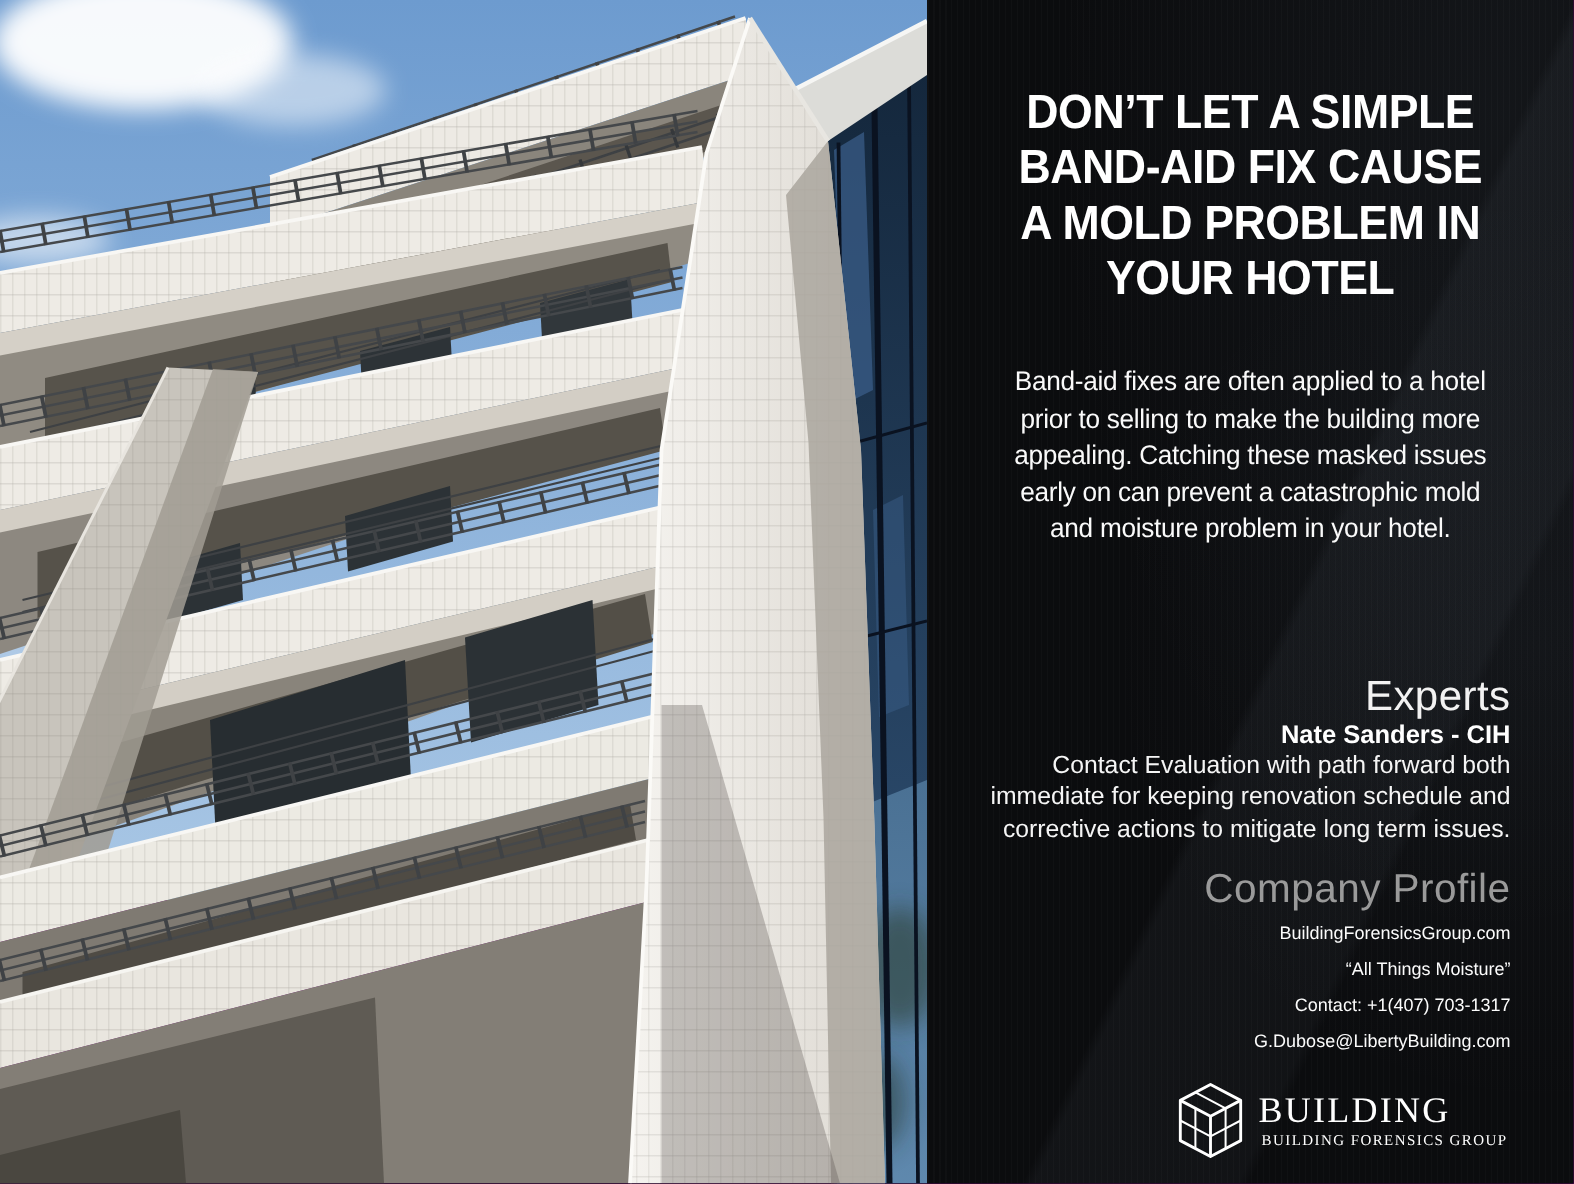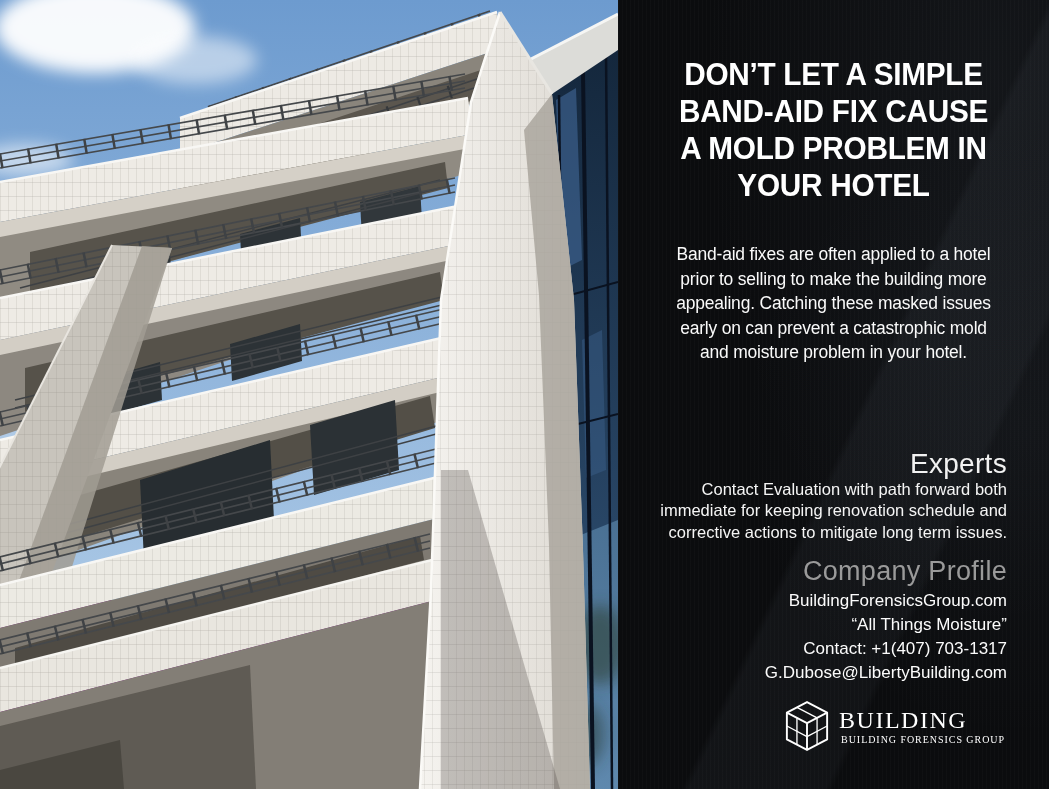--- a/index.html
+++ b/index.html
@@ -33,21 +33,21 @@
     font-size:18px;line-height:24.6px;font-weight:500;color:#fafafa;
     letter-spacing:-0.2px;white-space:nowrap;
     transform:scaleX(.97);transform-origin:50% 0;
   }
   .experts{margin-top:84px;text-align:right;padding-right:42px;}
   .experts-heading{font-size:28px;line-height:30px;font-weight:300;color:#f2f2f2;letter-spacing:.3px;}
   .experts-name{font-size:17px;line-height:21px;font-weight:700;color:#ffffff;}
   .experts-desc{font-size:16.5px;line-height:21.5px;font-weight:400;color:#f5f5f5;white-space:nowrap;}
   .company{margin-top:14px;text-align:right;padding-right:42px;}
   .company-heading{font-size:27px;line-height:28px;font-weight:300;color:#9a9a9a;letter-spacing:.3px;margin-left:44px;}
-  .company-lines{margin-top:4px;font-size:17px;line-height:24px;font-weight:400;color:#fcfcfc;}
+  .company-lines{margin-top:4px;font-size:12px;line-height:24px;font-weight:400;color:#fcfcfc;}
   .logo-row{
     margin-top:15px;display:flex;justify-content:flex-end;align-items:center;
     padding-right:44px;gap:9px;
   }
   .logo-cube{flex:0 0 auto;}
   .logo-text{display:flex;flex-direction:column;align-items:flex-start;}
   .logo-wordmark{
     font-family:"Liberation Serif","DejaVu Serif",serif;
     font-size:24px;line-height:25px;letter-spacing:1.5px;color:#ffffff;font-weight:400;
   }
@@ -256,20 +256,21 @@
     <div class="bodycopy">
       <div>Band-aid fixes are often applied to a hotel</div>
       <div>prior to selling to make the building more</div>
       <div>appealing. Catching these masked issues</div>
       <div>early on can prevent a catastrophic mold</div>
       <div>and moisture problem in your hotel.</div>
     </div>
 
     <div class="experts">
       <div class="experts-heading">Experts</div>
+      <div class="experts-name">Nate Sanders - CIH</div>
       <div class="experts-desc">
         <div>Contact Evaluation with path forward both</div>
         <div>immediate for keeping renovation schedule and</div>
         <div>corrective actions to mitigate long term issues.</div>
       </div>
     </div>
 
     <div class="company">
       <div class="company-heading">Company Profile</div>
       <div class="company-lines">

